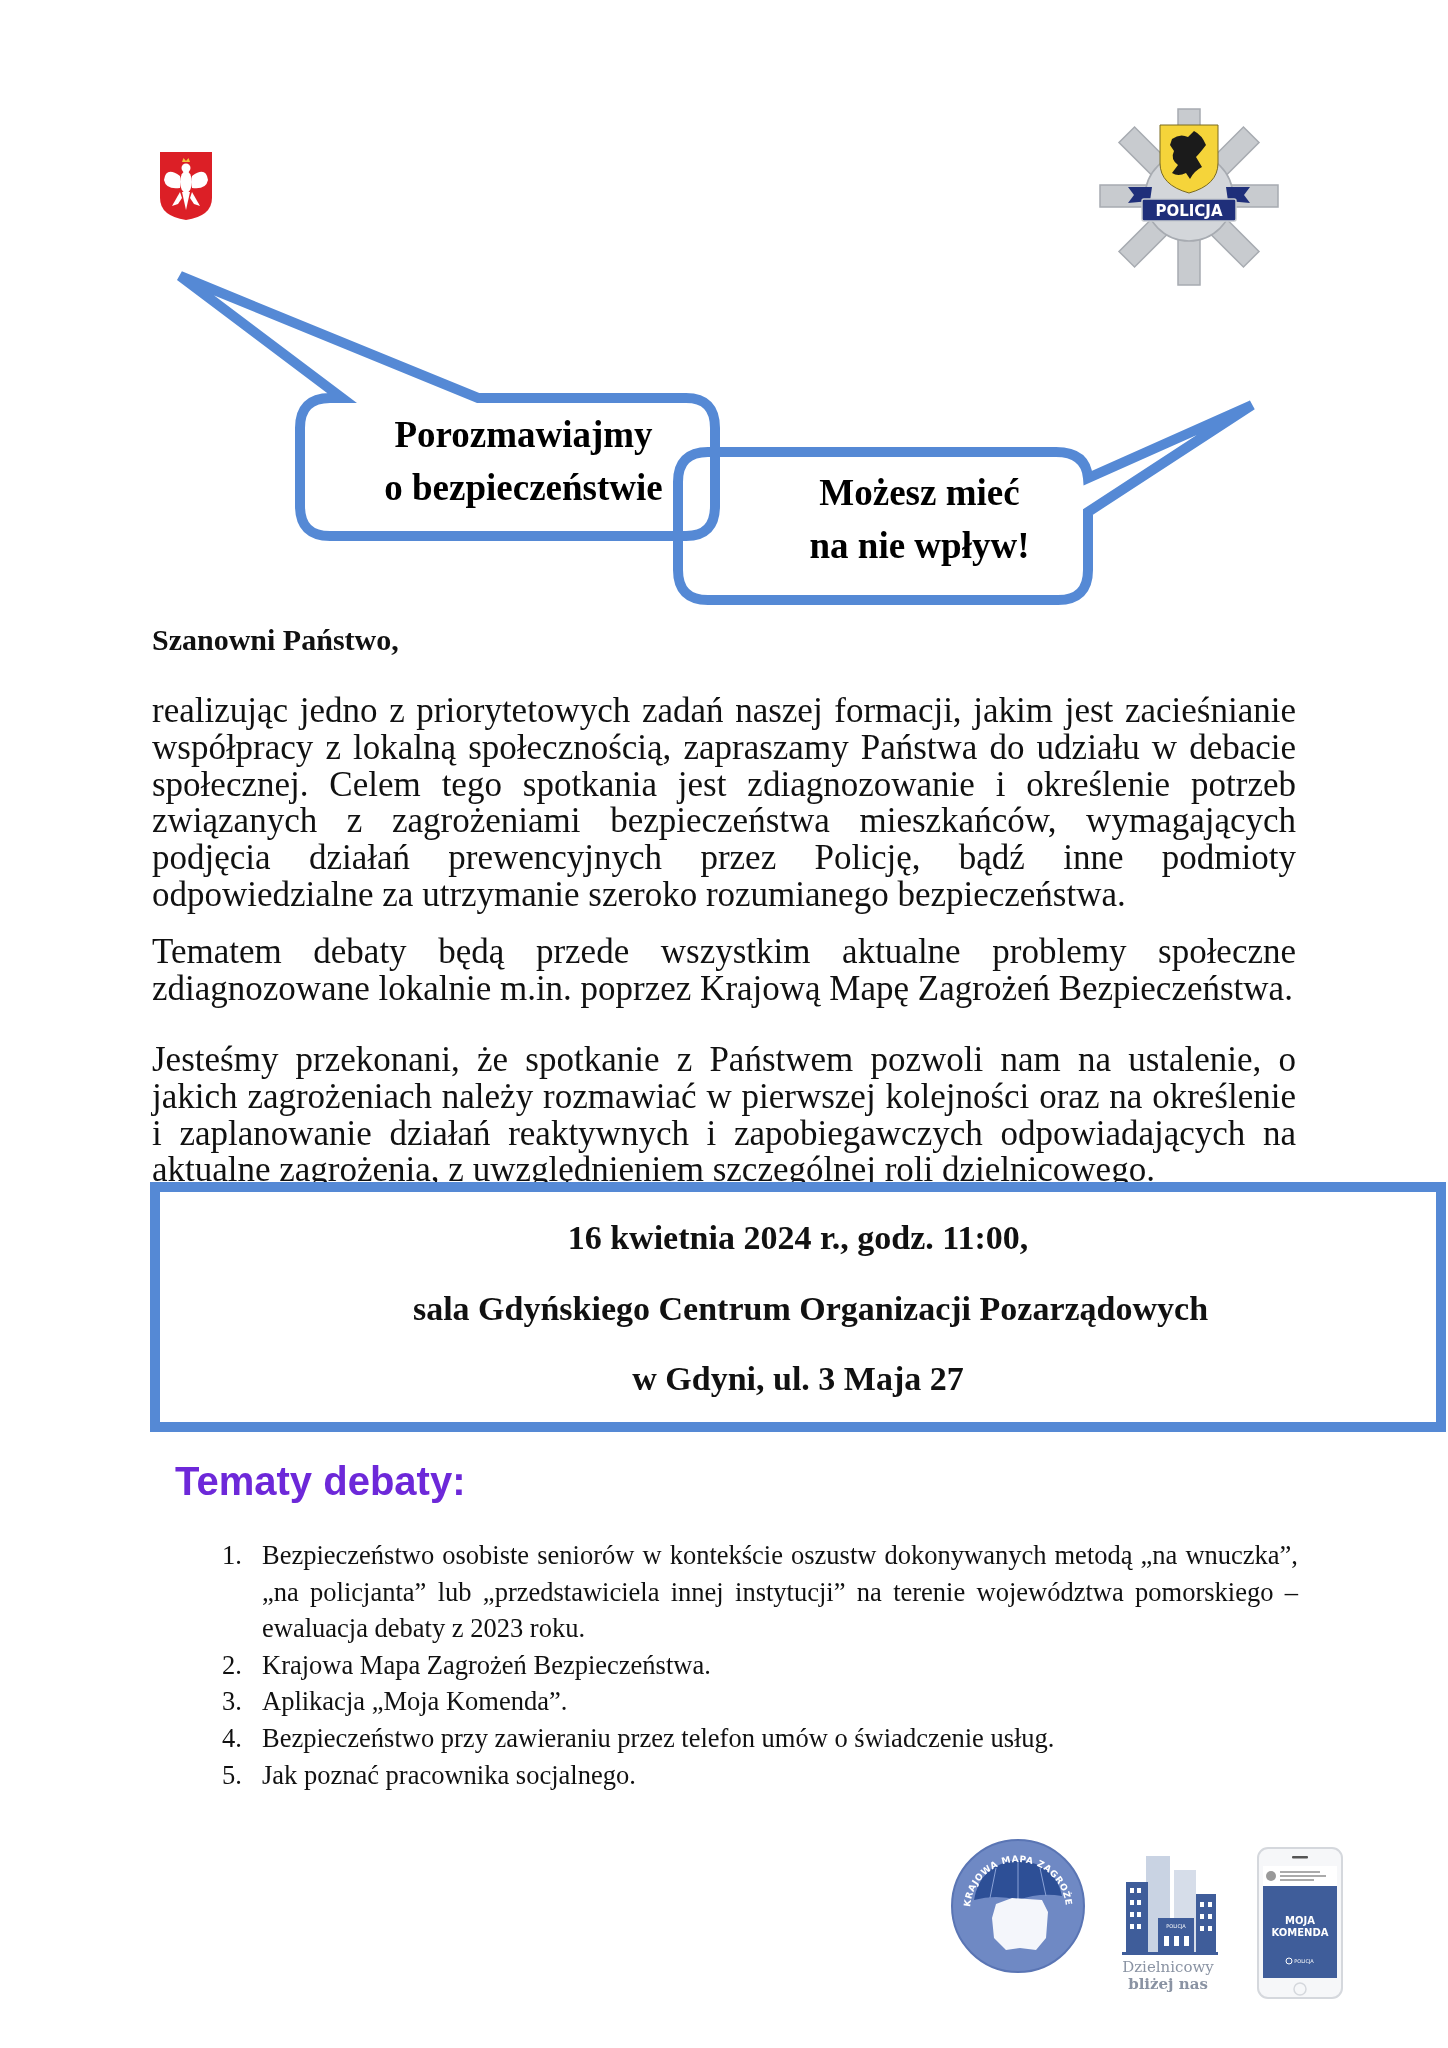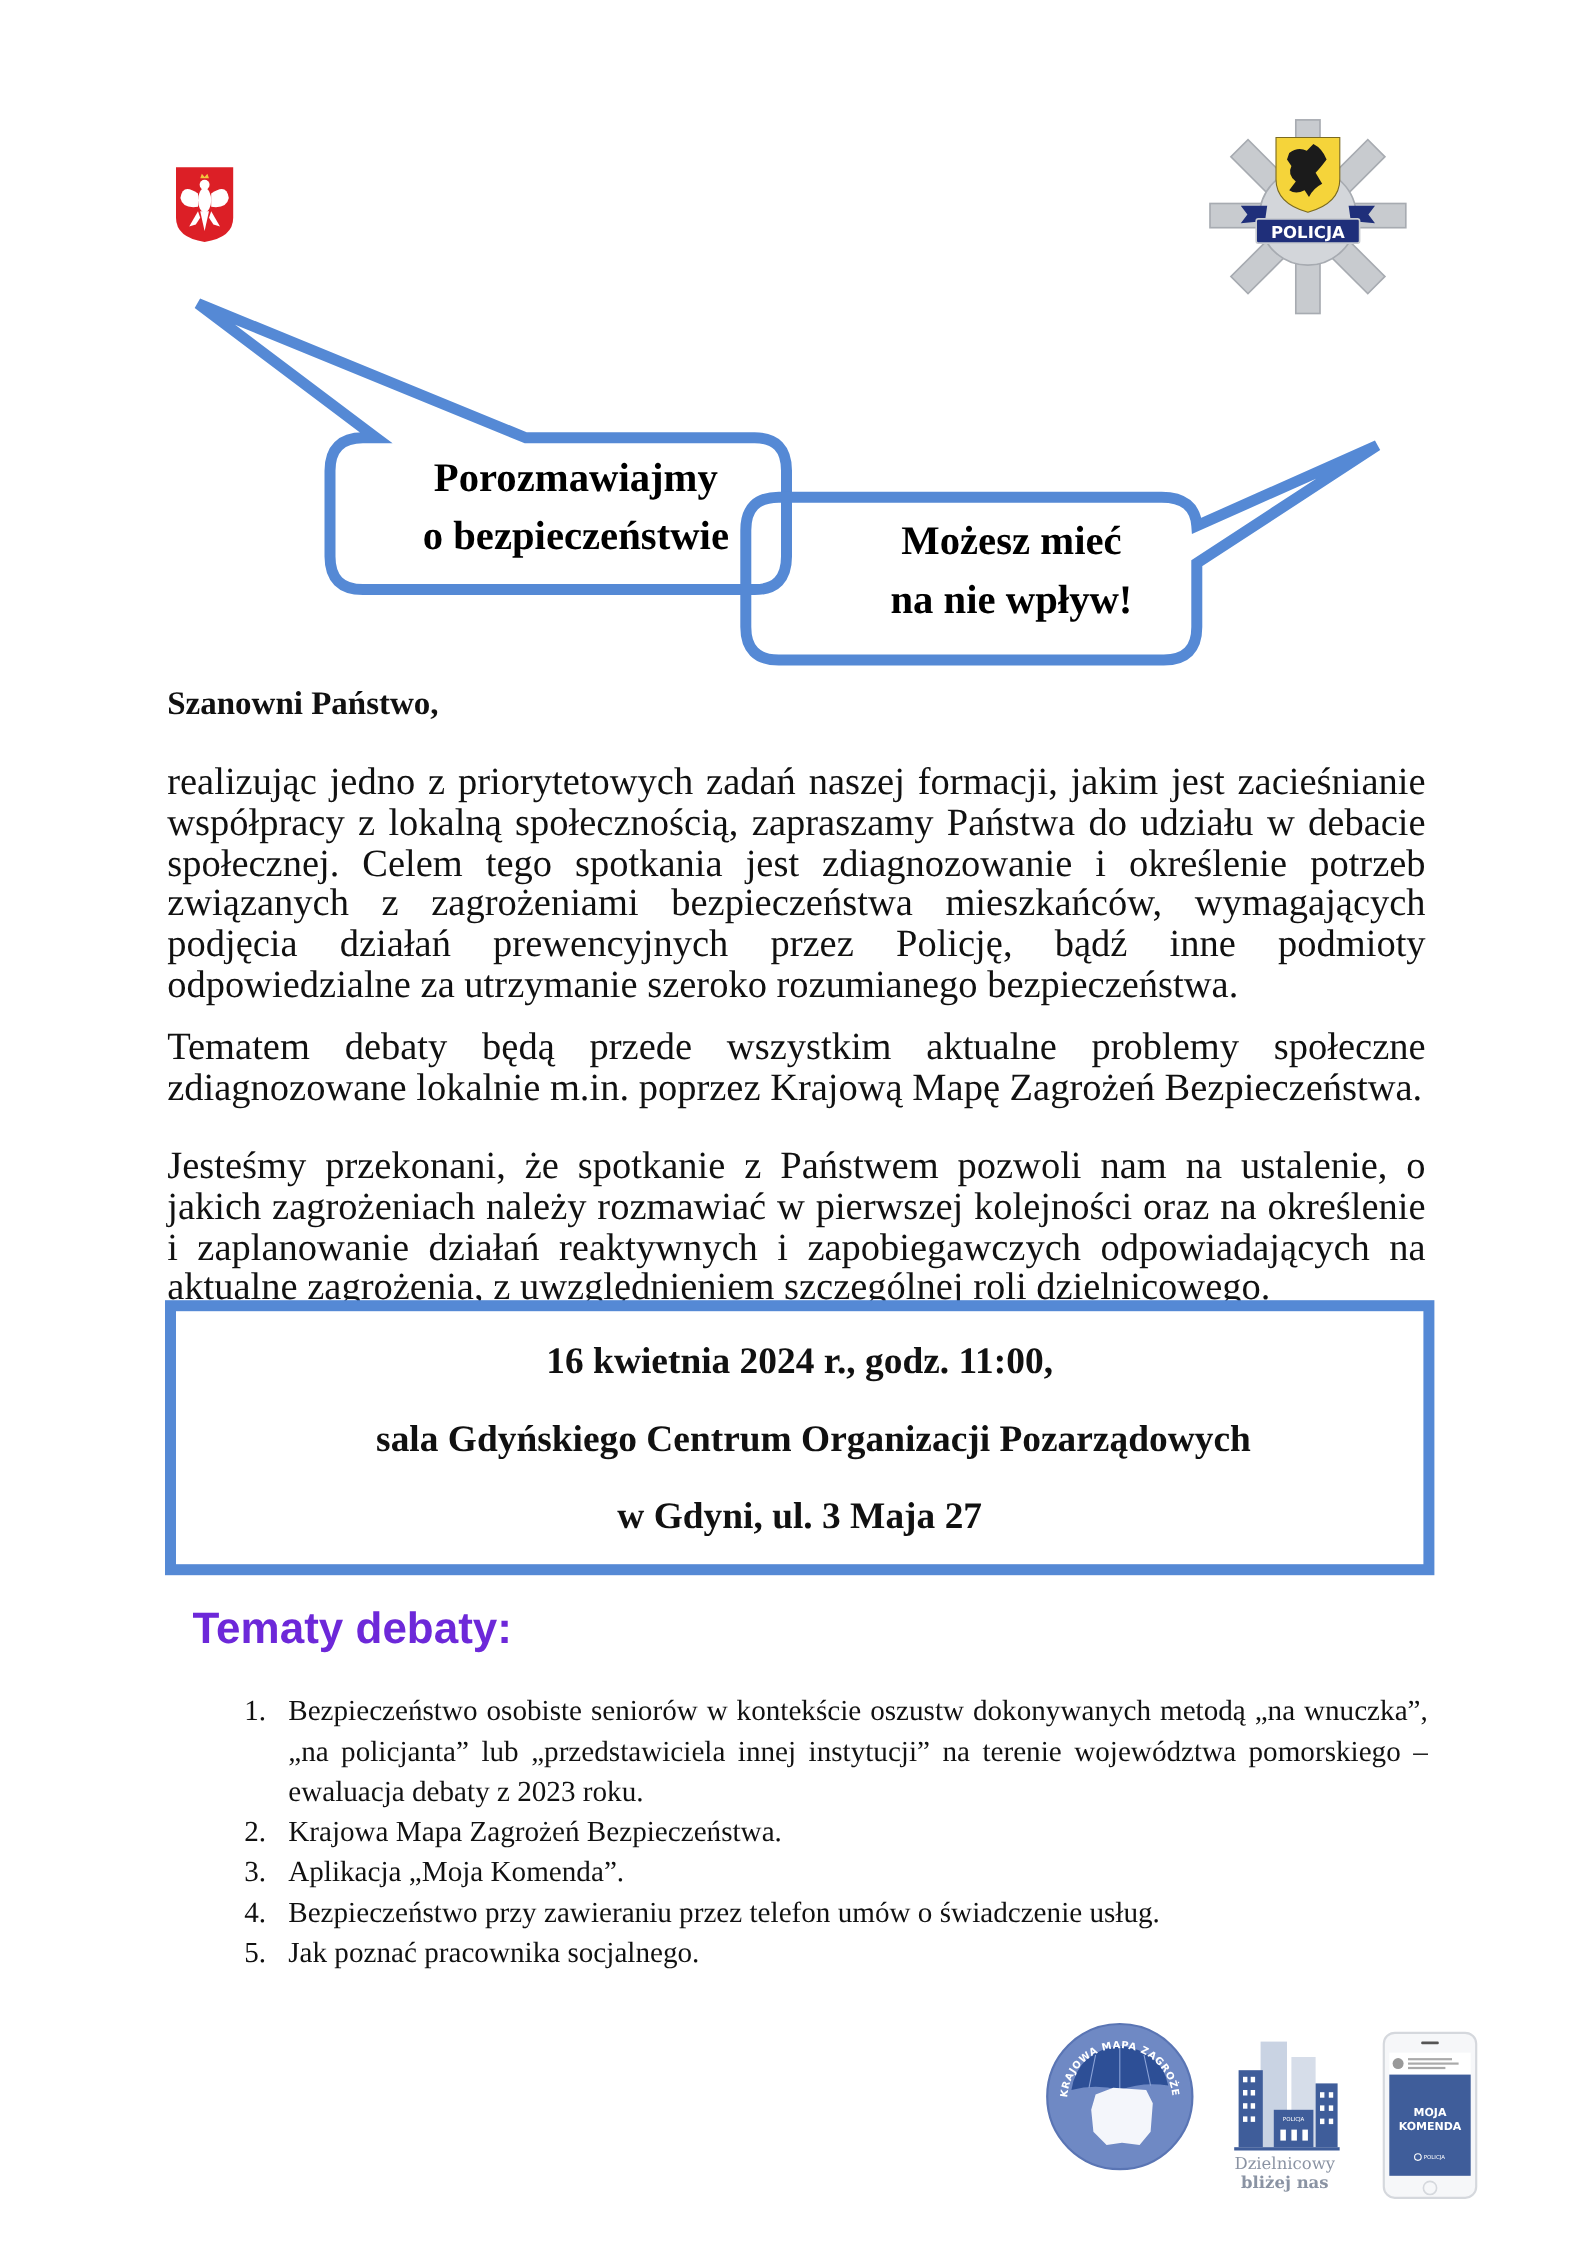--- a/index.html
+++ b/index.html
@@ -16,21 +16,21 @@
   .bubble-text { position: absolute; text-align: center; font-family: "Liberation Serif", serif; font-weight: bold; font-size: 37px; line-height: 53px; color: #000; white-space: nowrap; }
   #b1text { left: 316px; top: 408px; width: 415px; }
   #b2text { left: 712px; top: 466px; width: 415px; }
   
   .salutation { left: 152px; top: 620px; font-family: "Liberation Serif", serif; font-weight: bold; font-size: 30px; line-height: 40px; }
   .para { left: 152px; width: 1144px; font-family: "Liberation Serif", serif; font-size: 35px; line-height: 36.8px; text-align: justify; text-align-last: left; }
   #p1 { top: 693px; }
   #p2 { top: 934px; }
   #p3 { top: 1030px; margin-top: 12px; }
   
-  #event-box { left: 150px; top: 1182px; width: 1154px; height: 250px; box-sizing: border-box; border: 10px solid #5589d5; }
+  #event-box { left: 150px; top: 1182px; width: 1296px; height: 250px; box-sizing: border-box; border: 10px solid #5589d5; }
   #event-box .line { position: absolute; left: 0; right: 0; text-align: center; font-family: "Liberation Serif", serif; font-weight: bold; font-size: 34px; line-height: 40px; white-space: nowrap; }
   #ev1 { top: 26px; }
   #ev2 { top: 97px; padding-left: 25px; }
   #ev3 { top: 167px; }
   
   #topics-title { left: 175px; top: 1456px; font-family: Liberation Sans, sans-serif; font-weight: bold; font-size: 40px; color: #6d28d9; line-height: 50px; }
   #topics { left: 152px; top: 1537px; width: 1146px; margin: 0; padding: 0; list-style: none; font-family: "Liberation Serif", serif; font-size: 26.5px; line-height: 36.6px; }
   #topics li { position: relative; padding-left: 110px; text-align: justify; text-align-last: left; }
   #topics li .num { position: absolute; left: 70px; top: 0; }
   

